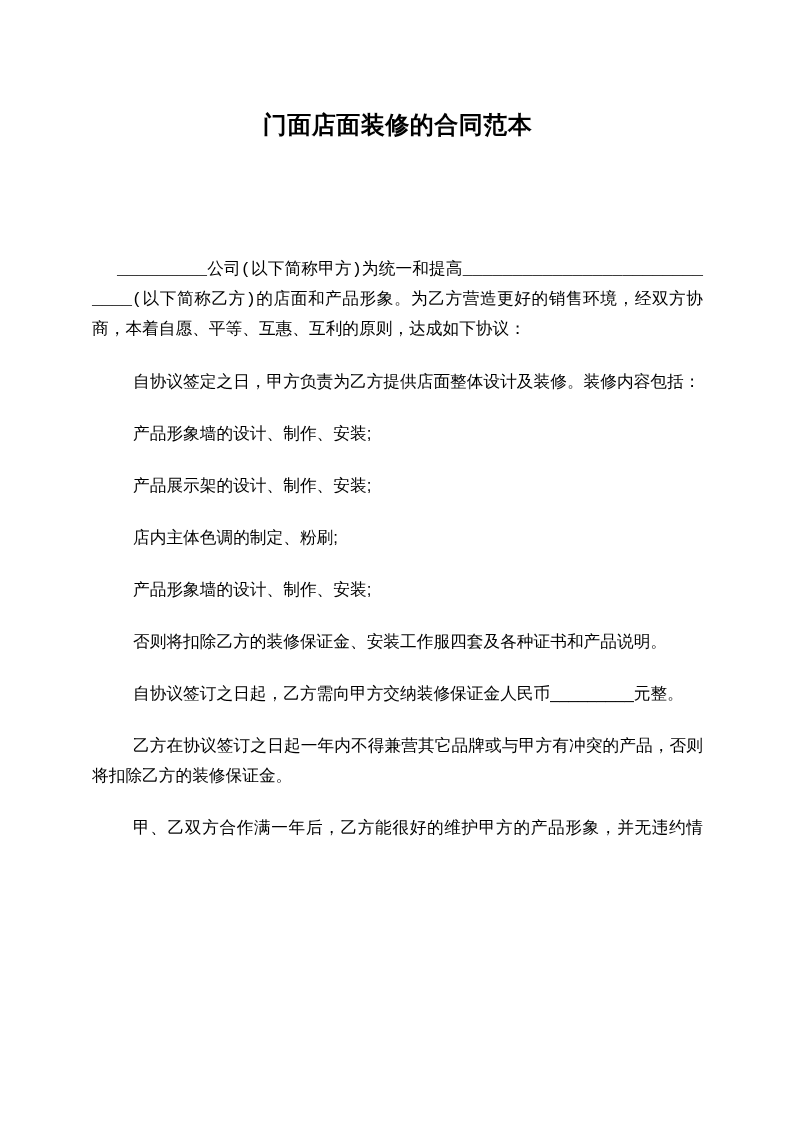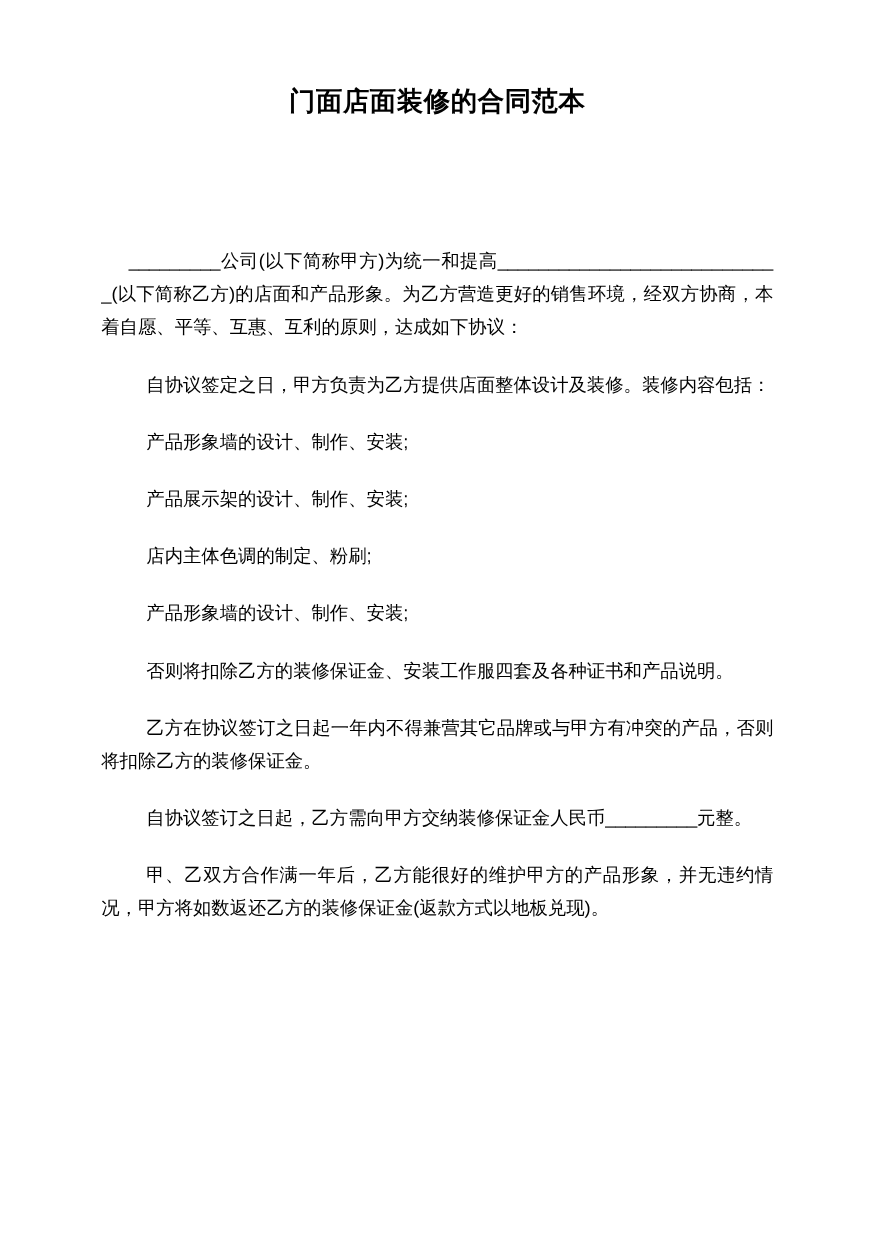--- a/index.html
+++ b/index.html
@@ -7,21 +7,21 @@
     padding: 0;
     background: #ffffff;
   }
   .page {
     position: relative;
     width: 793px;
     height: 842px;
     margin: 0 auto;
     background: #ffffff;
     box-sizing: border-box;
-    padding: 76px 90px 0 92px;
+    padding: 108px 90px 0 92px;
     font-family: "Liberation Sans", "DejaVu Sans", sans-serif;
     color: #000000;
     overflow: hidden;
   }
   .doc-title {
     margin: 0 0 113px 0;
     font-size: 24px;
     line-height: 34px;
     font-weight: bold;
     text-align: center;
@@ -30,20 +30,21 @@
   .doc-body p {
     margin: 0 0 22px 0;
     font-size: 16.7px;
     line-height: 30px;
     text-align: justify;
     text-indent: 41px;
     word-break: break-all;
   }
   .doc-body p.intro {
     text-indent: 25px;
+    font-family: Liberation Mono, monospace;
   }
   .page-footer {
     position: absolute;
     top: 1050px;
     left: 0;
     right: 0;
     text-align: center;
     font-size: 16px;
     line-height: 22px;
     color: #000000;
@@ -57,20 +58,20 @@
   <h1 class="doc-title">门面店面装修的合同范本</h1>
 
   <div class="doc-body">
     <p class="intro">_________公司(以下简称甲方)为统一和提高____________________________(以下简称乙方)的店面和产品形象。为乙方营造更好的销售环境，经双方协商，本着自愿、平等、互惠、互利的原则，达成如下协议：</p>
     <p>自协议签定之日，甲方负责为乙方提供店面整体设计及装修。装修内容包括：</p>
     <p>产品形象墙的设计、制作、安装;</p>
     <p>产品展示架的设计、制作、安装;</p>
     <p>店内主体色调的制定、粉刷;</p>
     <p>产品形象墙的设计、制作、安装;</p>
     <p>否则将扣除乙方的装修保证金、安装工作服四套及各种证书和产品说明。</p>
+    <p>自协议签订之日起，乙方需向甲方交纳装修保证金人民币_________元整。</p>
     <p>乙方在协议签订之日起一年内不得兼营其它品牌或与甲方有冲突的产品，否则将扣除乙方的装修保证金。</p>
-    <p>自协议签订之日起，乙方需向甲方交纳装修保证金人民币_________元整。</p>
     <p>甲、乙双方合作满一年后，乙方能很好的维护甲方的产品形象，并无违约情况，甲方将如数返还乙方的装修保证金(返款方式以地板兑现)。</p>
   </div>
 
   <div class="page-footer">1</div>
 
 </div>
 
 </body></html>

